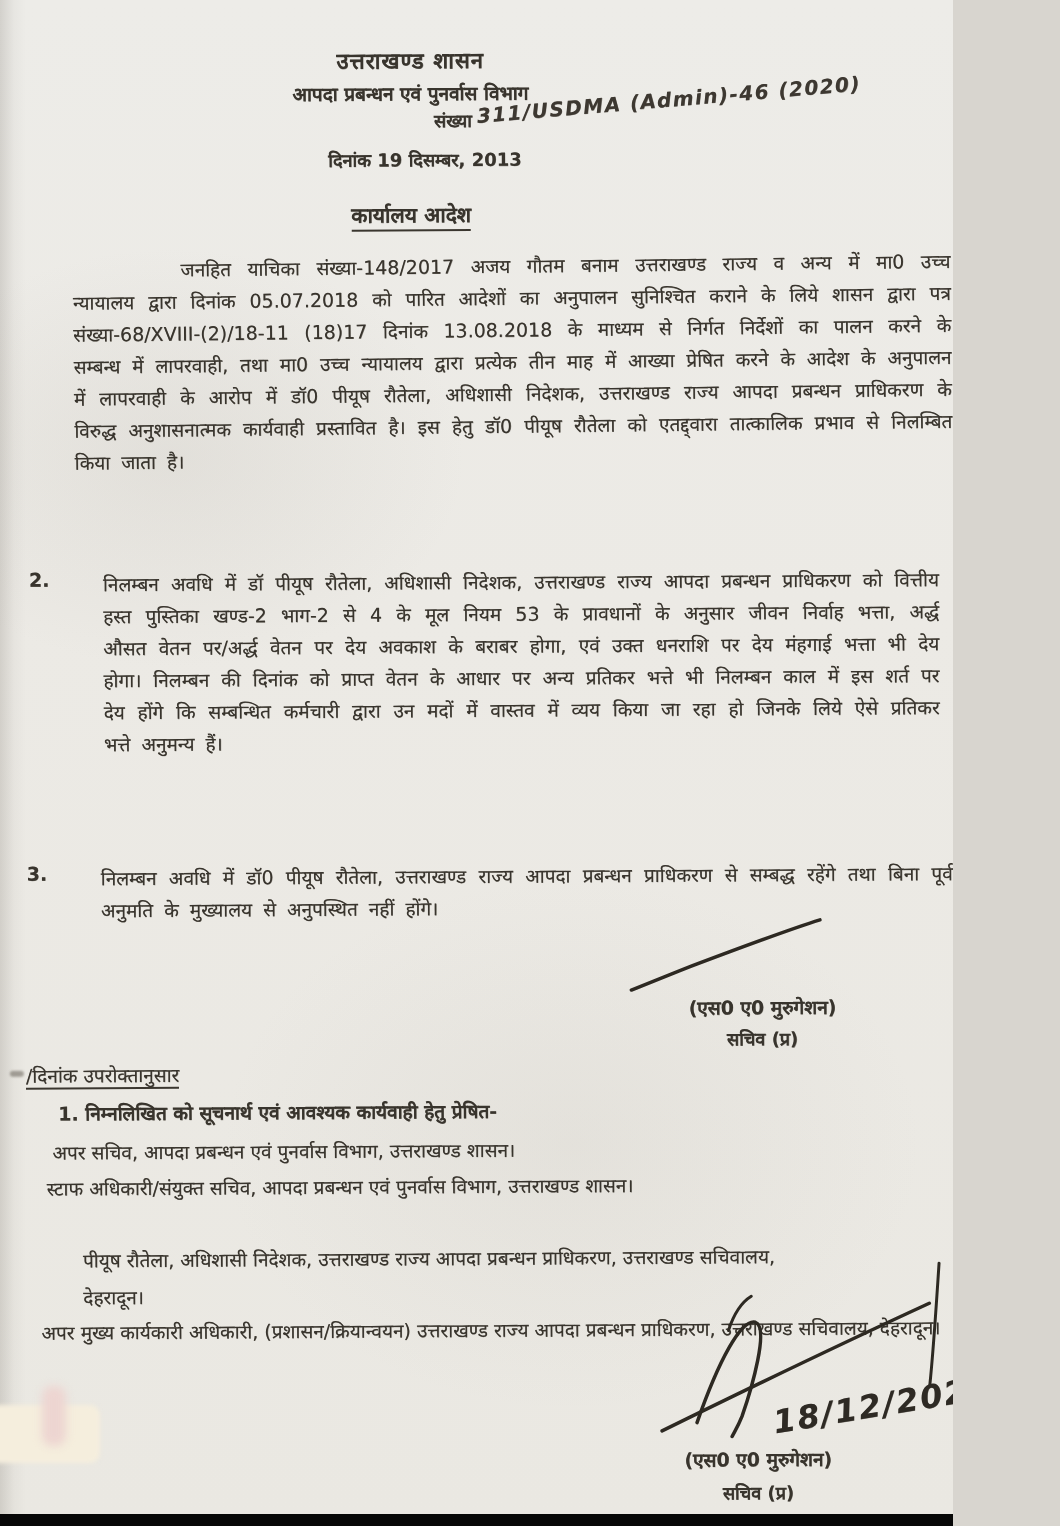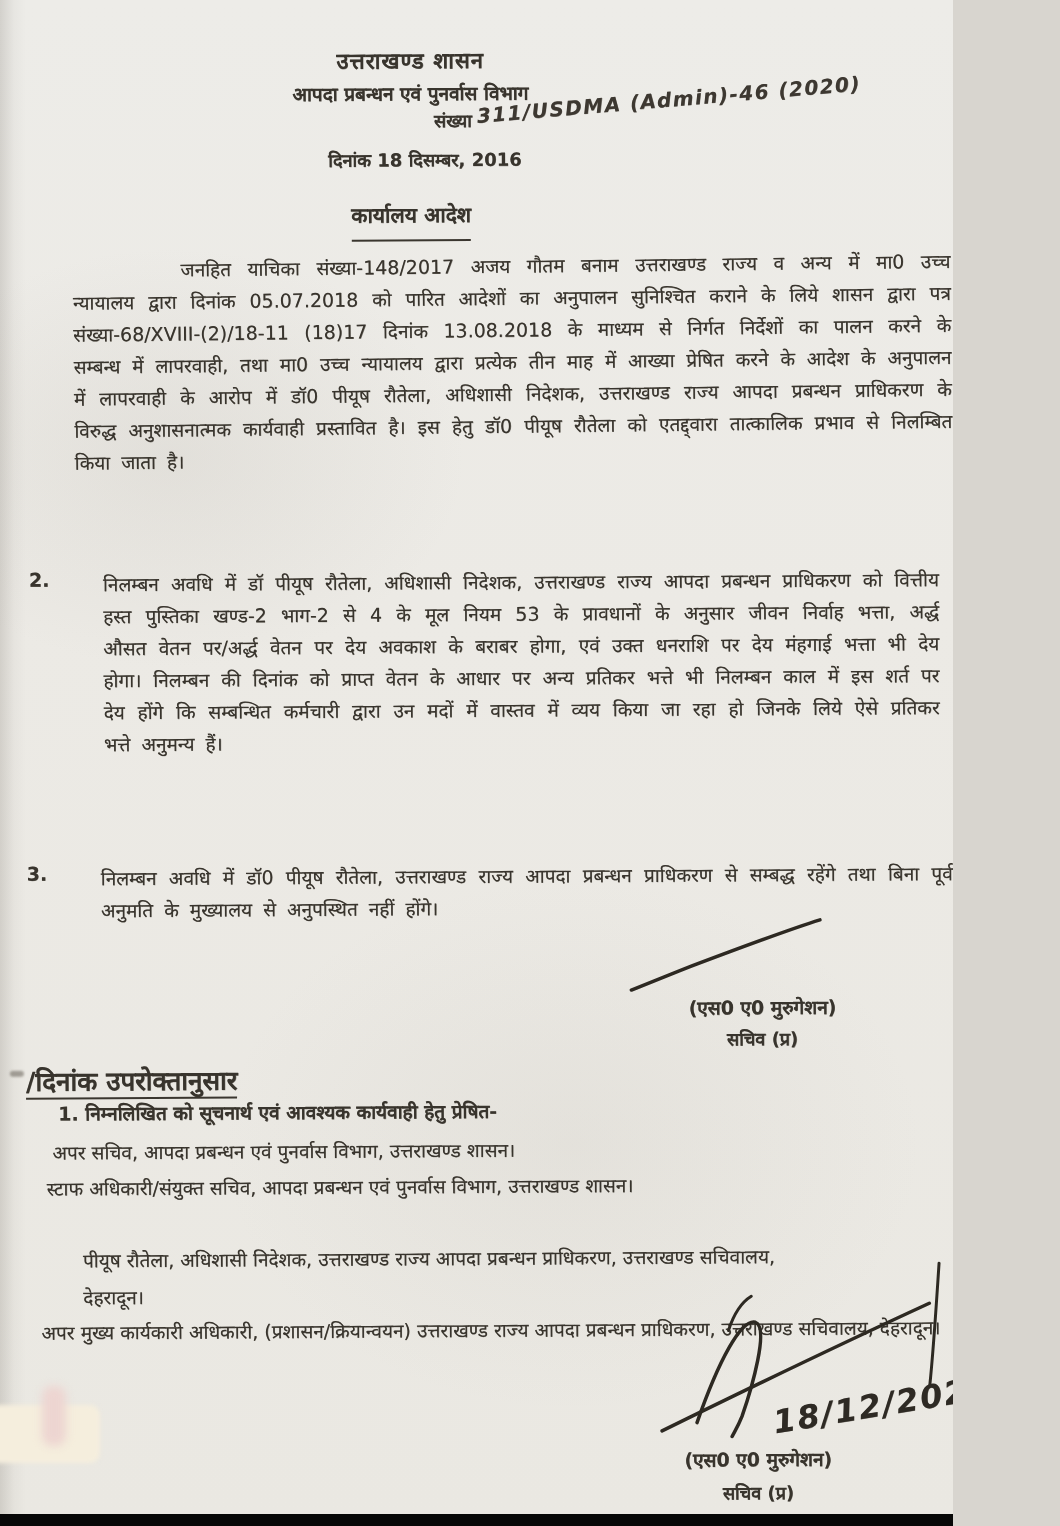--- a/index.html
+++ b/index.html
@@ -27,36 +27,36 @@
   .h-govt{top:44px;font-size:22px;font-weight:700;letter-spacing:1px;}
   .h-dept{top:80px;font-size:19px;font-weight:600;}
   .h-ref{left:438px;top:108px;font-size:18px;font-weight:600;white-space:nowrap;}
   .hand{
     display:inline-block;font-style:italic;font-weight:600;color:#3d3831;
     transform:rotate(-4.5deg) translateY(-4px);transform-origin:left bottom;
     font-size:20px;letter-spacing:1.5px;
   }
   .h-date{left:332px;top:147px;font-size:18px;font-weight:600;}
   .h-title{top:200px;font-size:21px;font-weight:700;}
-  .h-title span{border-bottom:2px solid #3a362f;padding-bottom:12px;}
+  .h-title span{border-bottom:2px solid #3a362f;padding-bottom:2px;}
   .para{
     font-size:19px;line-height:32px;text-align:justify;
     font-weight:500;word-spacing:5px;
   }
   .p1{left:76px;top:250px;width:878px;text-indent:108px;transform:rotate(-0.3deg);}
   .p2{left:104px;top:566px;width:836px;}
   .p3{left:100px;top:860px;width:852px;}
   .pnum{font-size:19px;font-weight:700;}
   .n2{left:30px;top:566px;}
   .n3{left:26px;top:860px;}
   .sig-name{font-size:19px;font-weight:700;text-align:center;}
   .sig-desig{font-size:18px;font-weight:600;text-align:center;}
   .s1-name{left:636px;top:996px;width:250px;}
   .s1-desig{left:636px;top:1028px;width:250px;}
-  .endo-head{left:24px;top:1060px;font-size:26px;font-weight:700;}
+  .endo-head{left:24px;top:1060px;font-size:19px;font-weight:400;}
   .endo-head span{border-bottom:2px solid #3a362f;padding-bottom:1px;}
   .smudge{position:absolute;left:8px;top:1068px;width:14px;height:6px;background:rgba(90,84,74,0.5);border-radius:3px;filter:blur(1px);}
   .endo-intro{left:56px;top:1098px;font-size:19px;font-weight:600;}
   .recip{font-size:19px;line-height:37px;font-weight:500;}
   .r0{left:50px;top:1132px;width:870px;}
   .r1{left:44px;top:1168px;width:812px;}
   .r2{left:80px;top:1240px;width:700px;}
   .r3{left:38px;top:1312px;width:900px;}
   .sig-svg{position:absolute;}
   .s2-date{
@@ -81,22 +81,22 @@
   <div class="tilt">
 
     <div class="txt center h-govt">उत्तराखण्ड शासन</div>
     <div class="txt center h-dept">आपदा प्रबन्धन एवं पुनर्वास विभाग</div>
     <div class="txt h-ref">
       <span>संख्या</span>
       <span class="hand">311/USDMA (Admin)-46 (2020)</span>
     </div>
     <div class="txt h-date">
       <span>दिनांक</span>
-      <span>18</span>
-      <span>दिसम्बर, 2016</span>
+      <span>19</span>
+      <span>दिसम्बर, 2013</span>
     </div>
     <div class="txt center h-title">
       <span>कार्यालय आदेश</span>
     </div>
 
     <div class="txt para p1">जनहित याचिका संख्या-148/2017 अजय गौतम बनाम उत्तराखण्ड राज्य व अन्य में मा0 उच्च न्यायालय द्वारा दिनांक 05.07.2018 को पारित आदेशों का अनुपालन सुनिश्चित कराने के लिये शासन द्वारा पत्र संख्या-68/XVIII-(2)/18-11 (18)17 दिनांक 13.08.2018 के माध्यम से निर्गत निर्देशों का पालन करने के सम्बन्ध में लापरवाही, तथा मा0 उच्च न्यायालय द्वारा प्रत्येक तीन माह में आख्या प्रेषित करने के आदेश के अनुपालन में लापरवाही के आरोप में डॉ0 पीयूष रौतेला, अधिशासी निदेशक, उत्तराखण्ड राज्य आपदा प्रबन्धन प्राधिकरण के विरुद्ध अनुशासनात्मक कार्यवाही प्रस्तावित है। इस हेतु डॉ0 पीयूष रौतेला को एतद्द्वारा तात्कालिक प्रभाव से निलम्बित किया जाता है।</div>
 
     <div class="txt pnum n2">2.</div>
     <div class="txt para p2">निलम्बन अवधि में डॉ पीयूष रौतेला, अधिशासी निदेशक, उत्तराखण्ड राज्य आपदा प्रबन्धन प्राधिकरण को वित्तीय हस्त पुस्तिका खण्ड-2 भाग-2 से 4 के मूल नियम 53 के प्रावधानों के अनुसार जीवन निर्वाह भत्ता, अर्द्ध औसत वेतन पर/अर्द्ध वेतन पर देय अवकाश के बराबर होगा, एवं उक्त धनराशि पर देय मंहगाई भत्ता भी देय होगा। निलम्बन की दिनांक को प्राप्त वेतन के आधार पर अन्य प्रतिकर भत्ते भी निलम्बन काल में इस शर्त पर देय होंगे कि सम्बन्धित कर्मचारी द्वारा उन मदों में वास्तव में व्यय किया जा रहा हो जिनके लिये ऐसे प्रतिकर भत्ते अनुमन्य हैं।</div>
 

